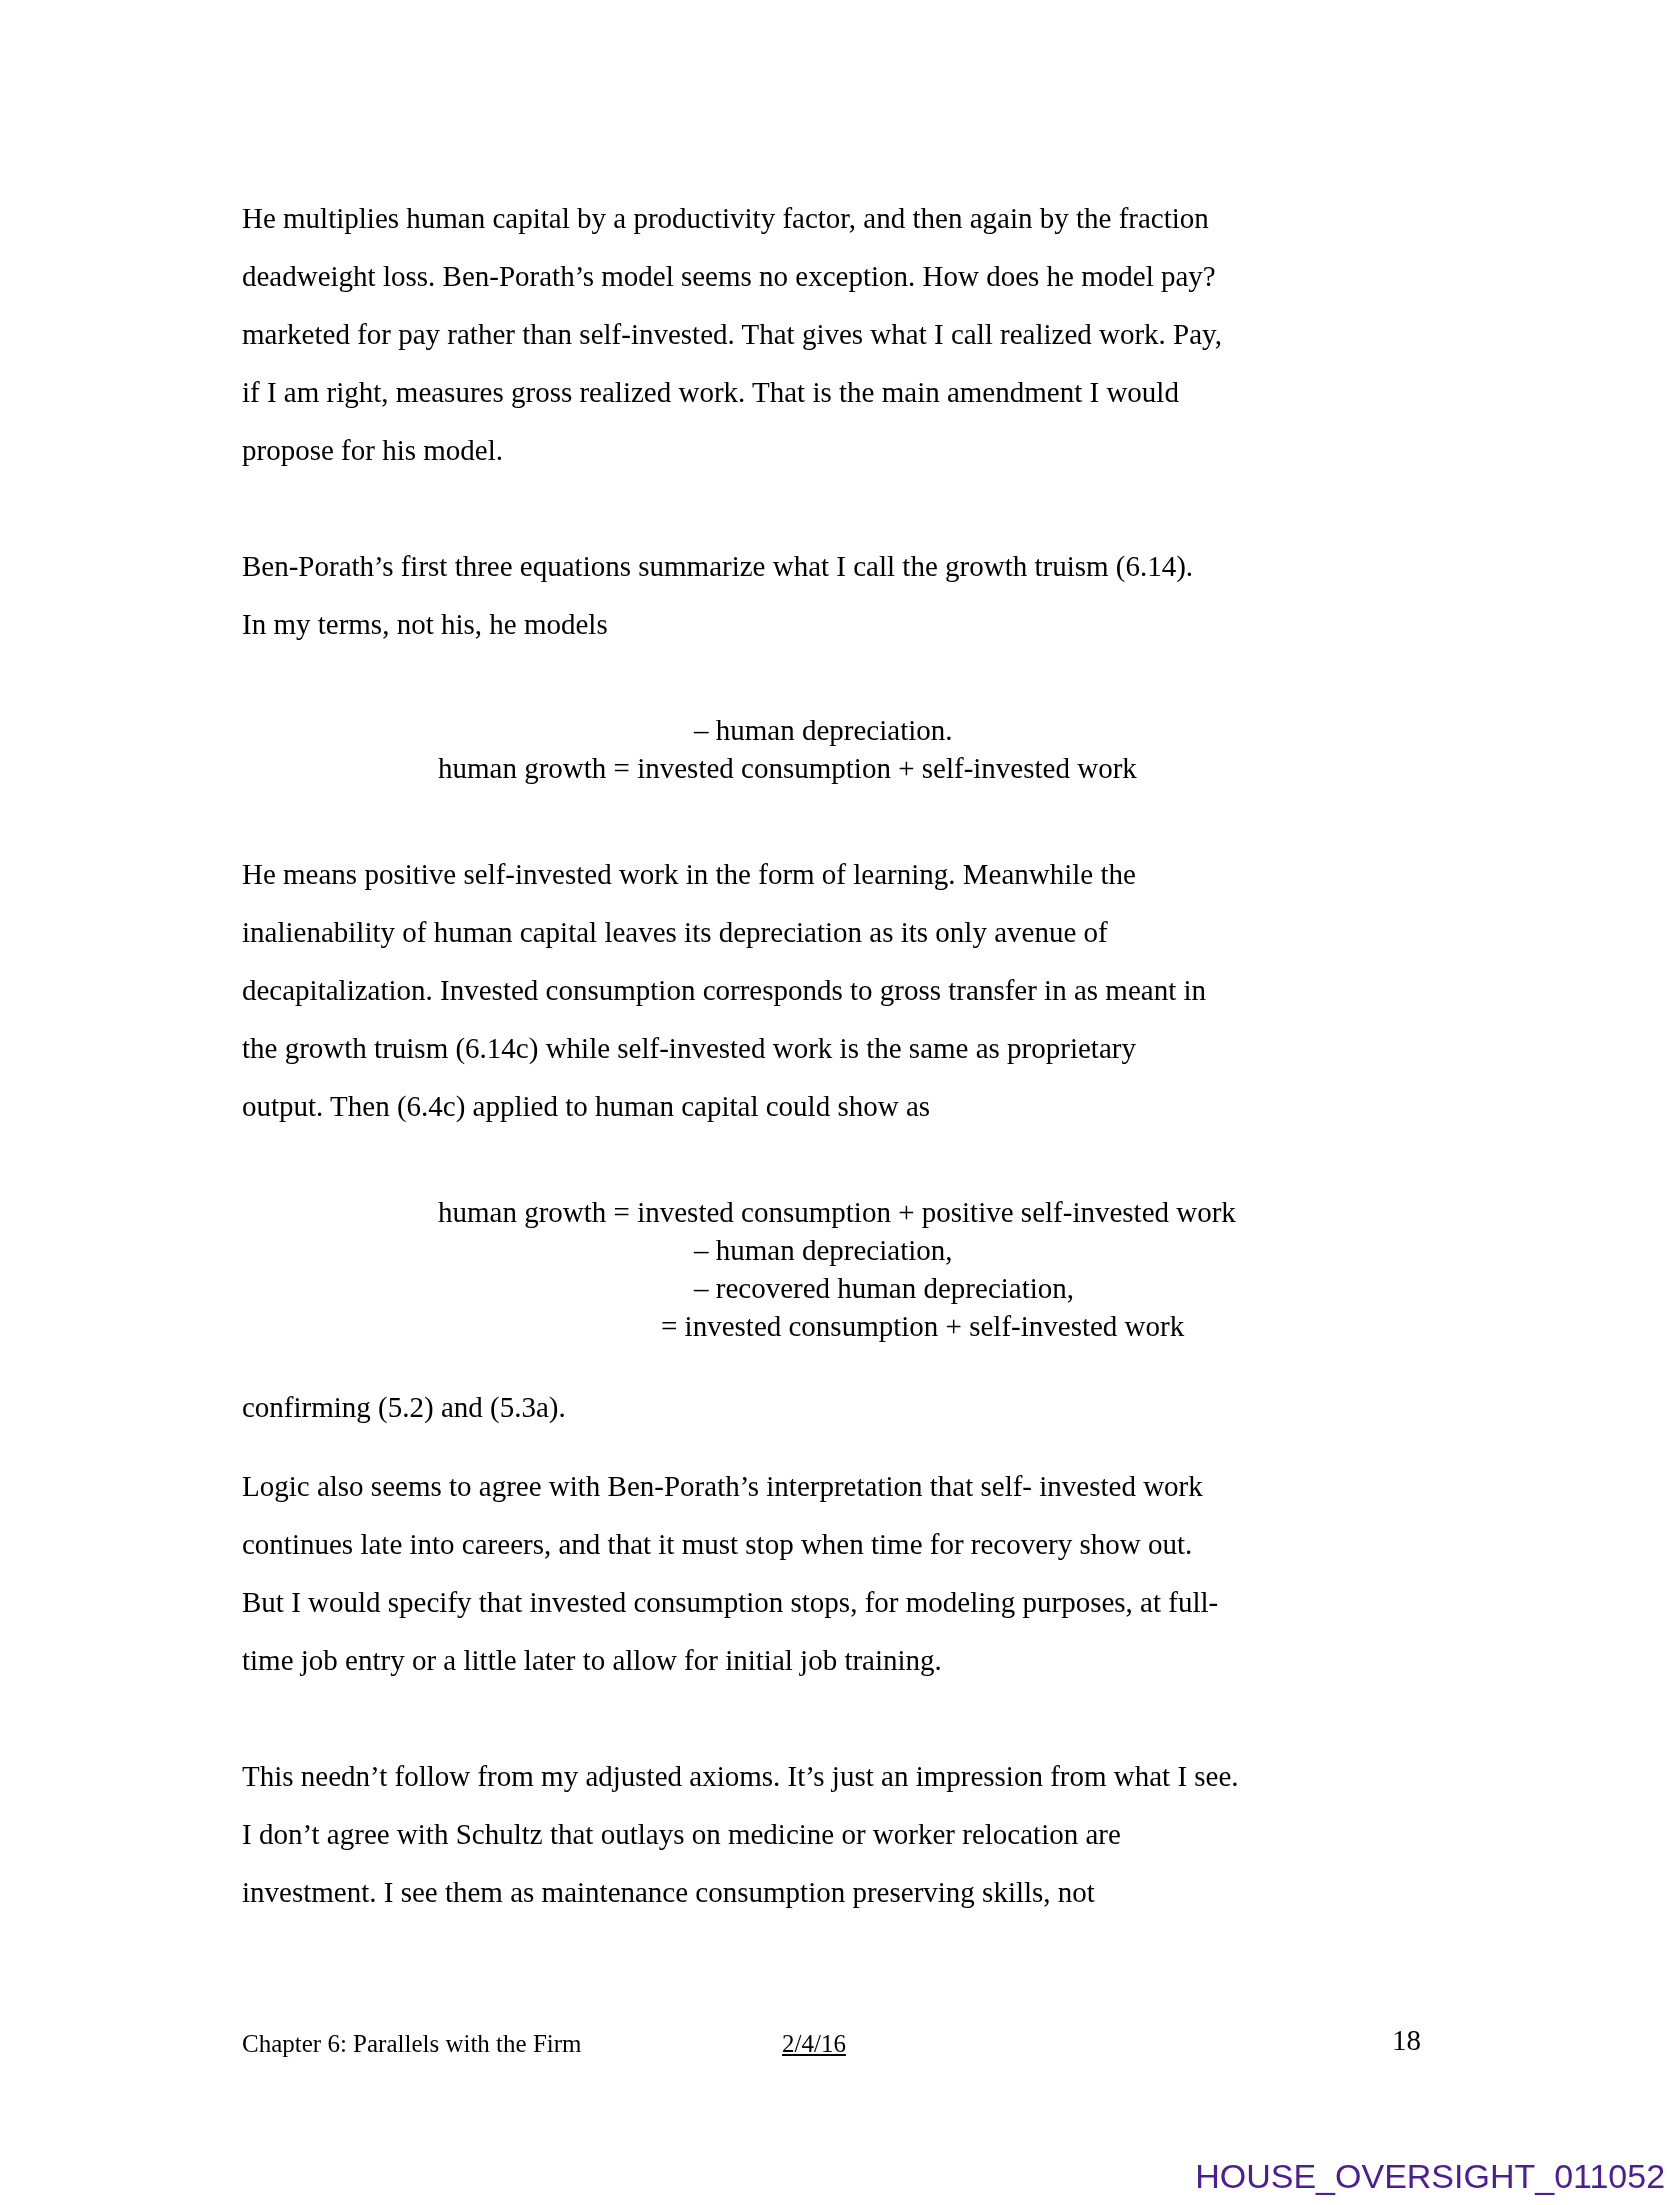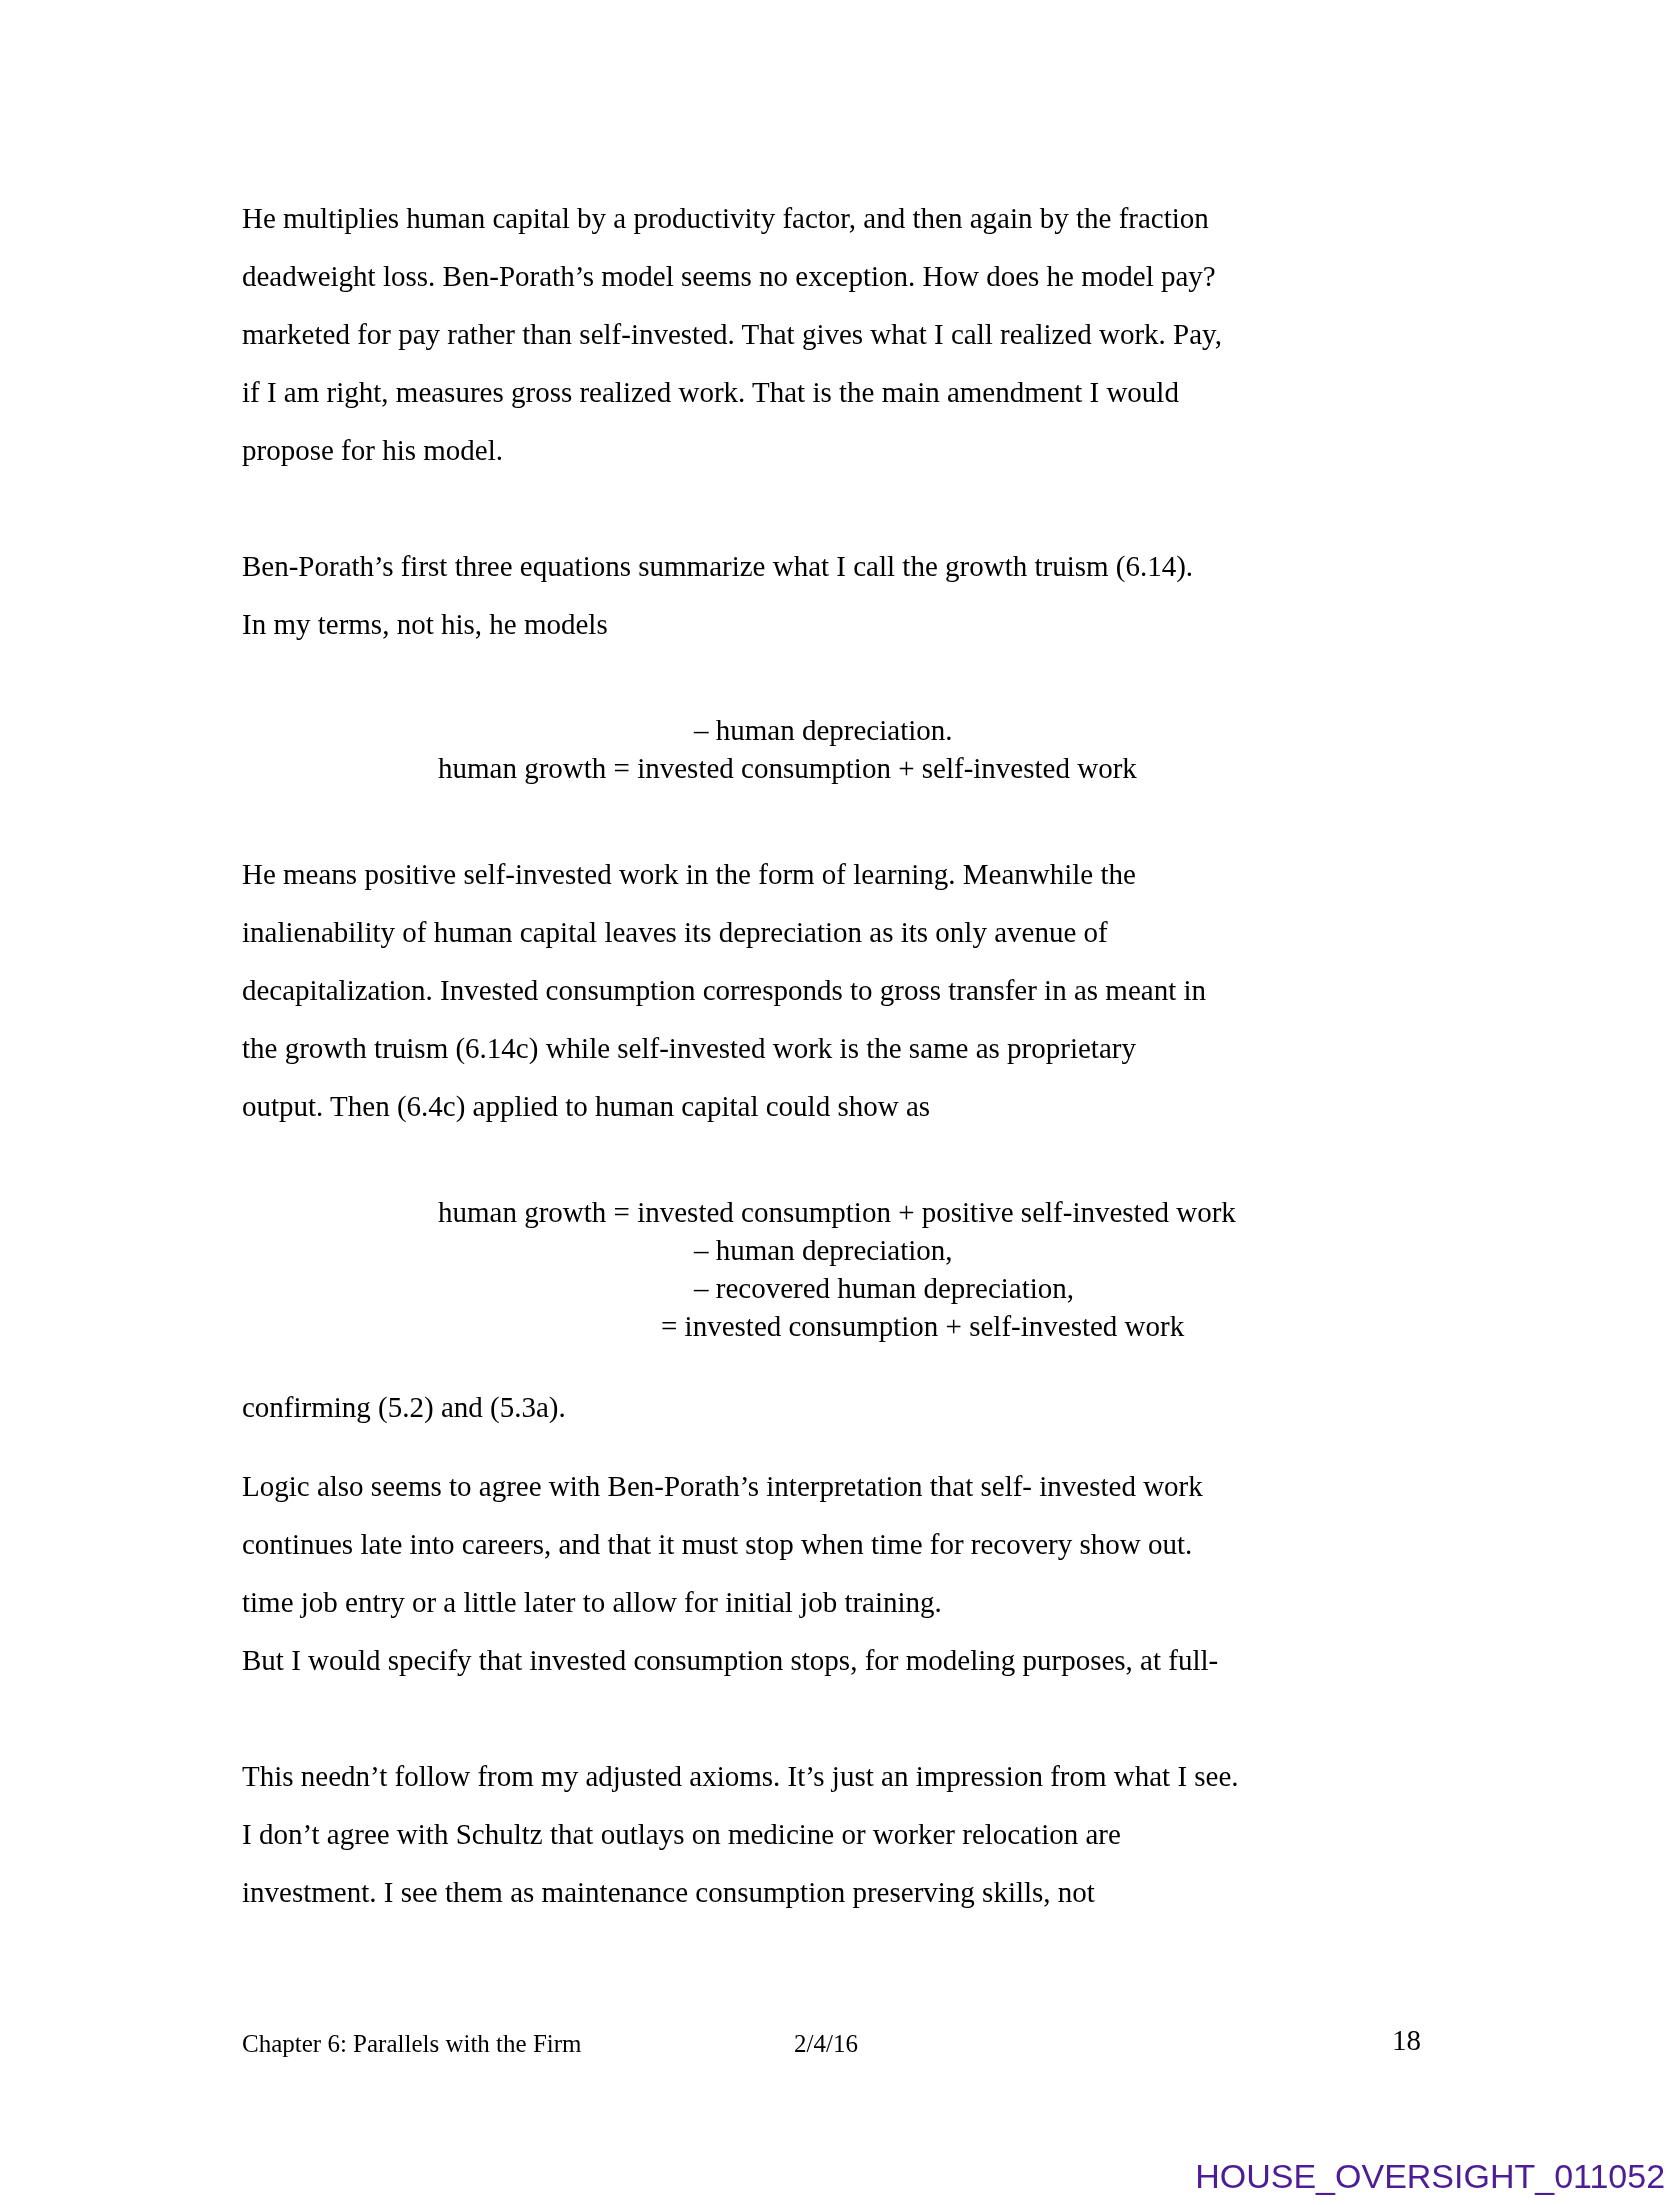--- a/index.html
+++ b/index.html
@@ -47,21 +47,21 @@
   .footer {
     position: absolute;
     left: 242px;
     top: 2028px;
     width: 1186px;
     height: 39px;
     font-size: 25px;
     line-height: 31px;
   }
   .footer-chapter { position: absolute; left: 0; top: 0; white-space: nowrap; }
-  .footer-date { position: absolute; left: 552px; top: 0; white-space: nowrap; }
+  .footer-date { position: absolute; left: 540px; top: 0; white-space: nowrap; text-decoration: underline; }
   .footer-page { position: absolute; left: 1150px; top: -2.6px; font-size: 29px; white-space: nowrap; }
   .watermark {
     position: absolute;
     right: 3.9px;
     top: 2157px;
     font-family: "Liberation Sans", sans-serif;
     font-size: 34px;
     line-height: 39px;
     white-space: nowrap;
     color: #4c1d95;
@@ -107,22 +107,22 @@
       <span class="line ind-equals">= invested consumption + self-invested work</span>
     </div>
 
     <div class="para para-confirm">
       <span class="line">confirming (5.2) and (5.3a).</span>
     </div>
 
     <div class="para">
       <span class="line">Logic also seems to agree with Ben-Porath’s interpretation that self- invested work</span>
       <span class="line">continues late into careers, and that it must stop when time for recovery show out.</span>
+      <span class="line">But I would specify that invested consumption stops, for modeling purposes, at full-</span>
       <span class="line">time job entry or a little later to allow for initial job training.</span>
-      <span class="line">But I would specify that invested consumption stops, for modeling purposes, at full-</span>
     </div>
 
     <div class="para para-last">
       <span class="line">This needn’t follow from my adjusted axioms. It’s just an impression from what I see.</span>
       <span class="line">I don’t agree with Schultz that outlays on medicine or worker relocation are</span>
       <span class="line">investment. I see them as maintenance consumption preserving skills, not</span>
     </div>
 
   </main>
 

